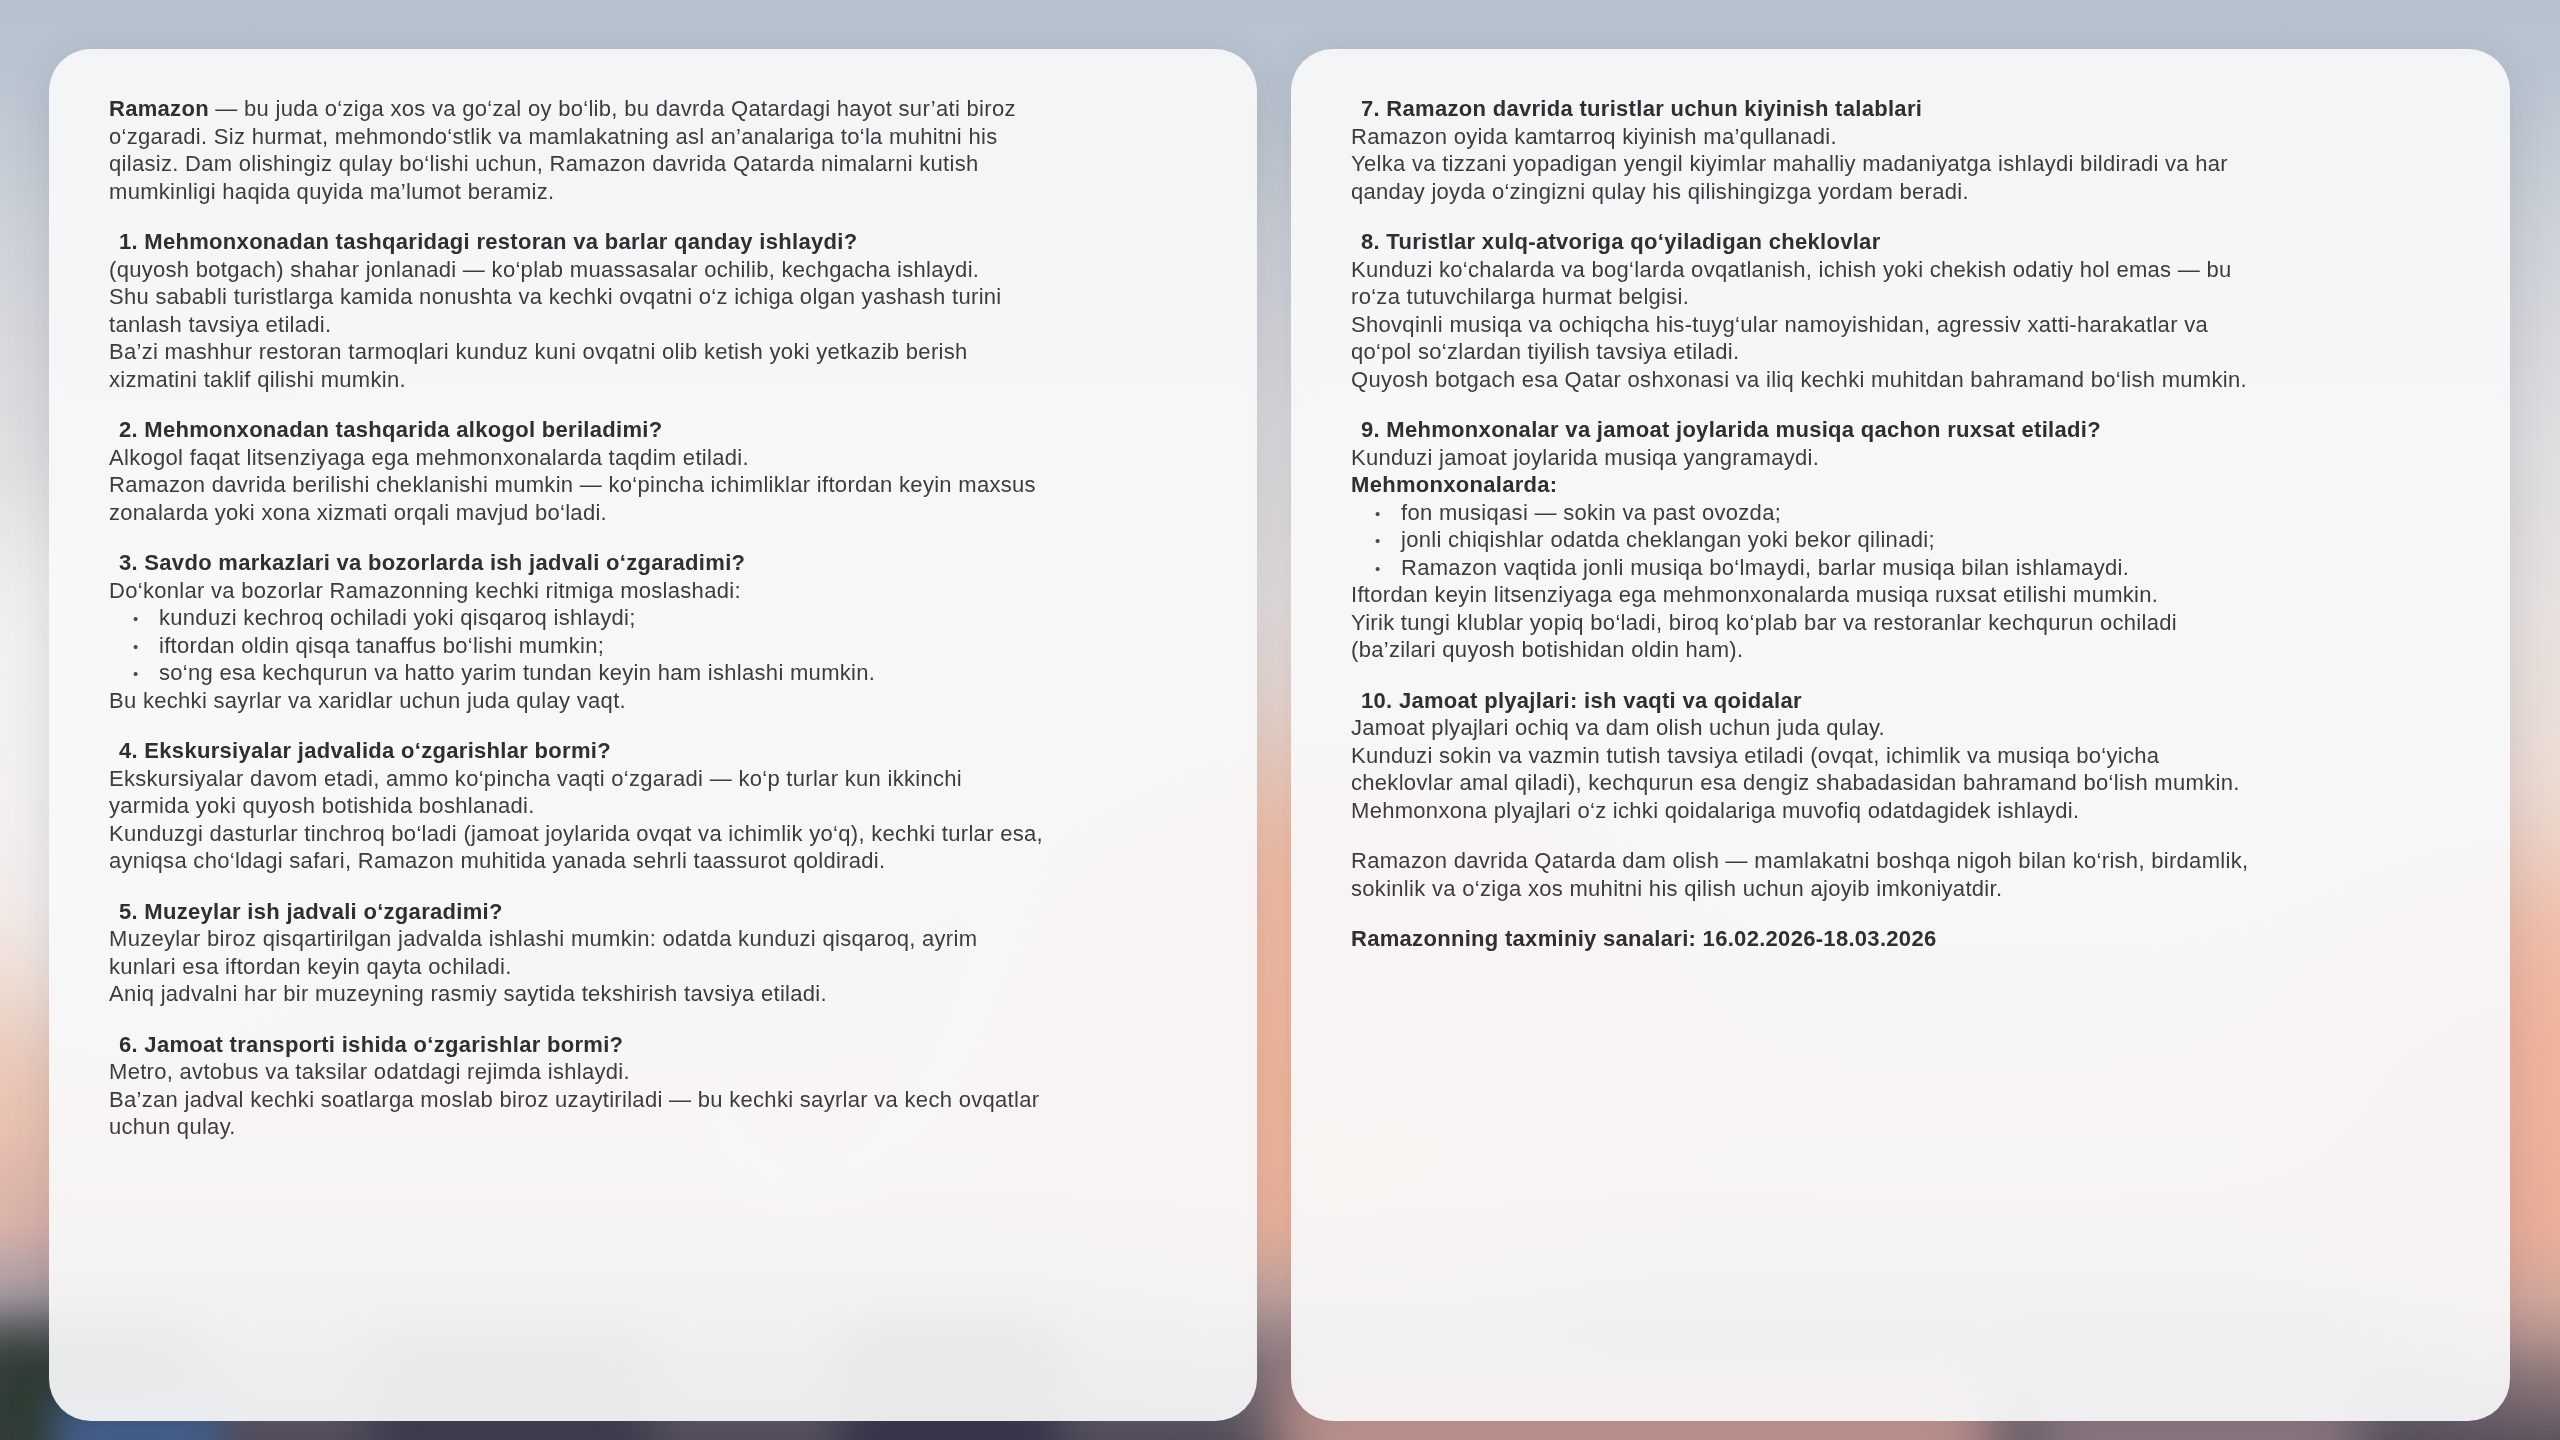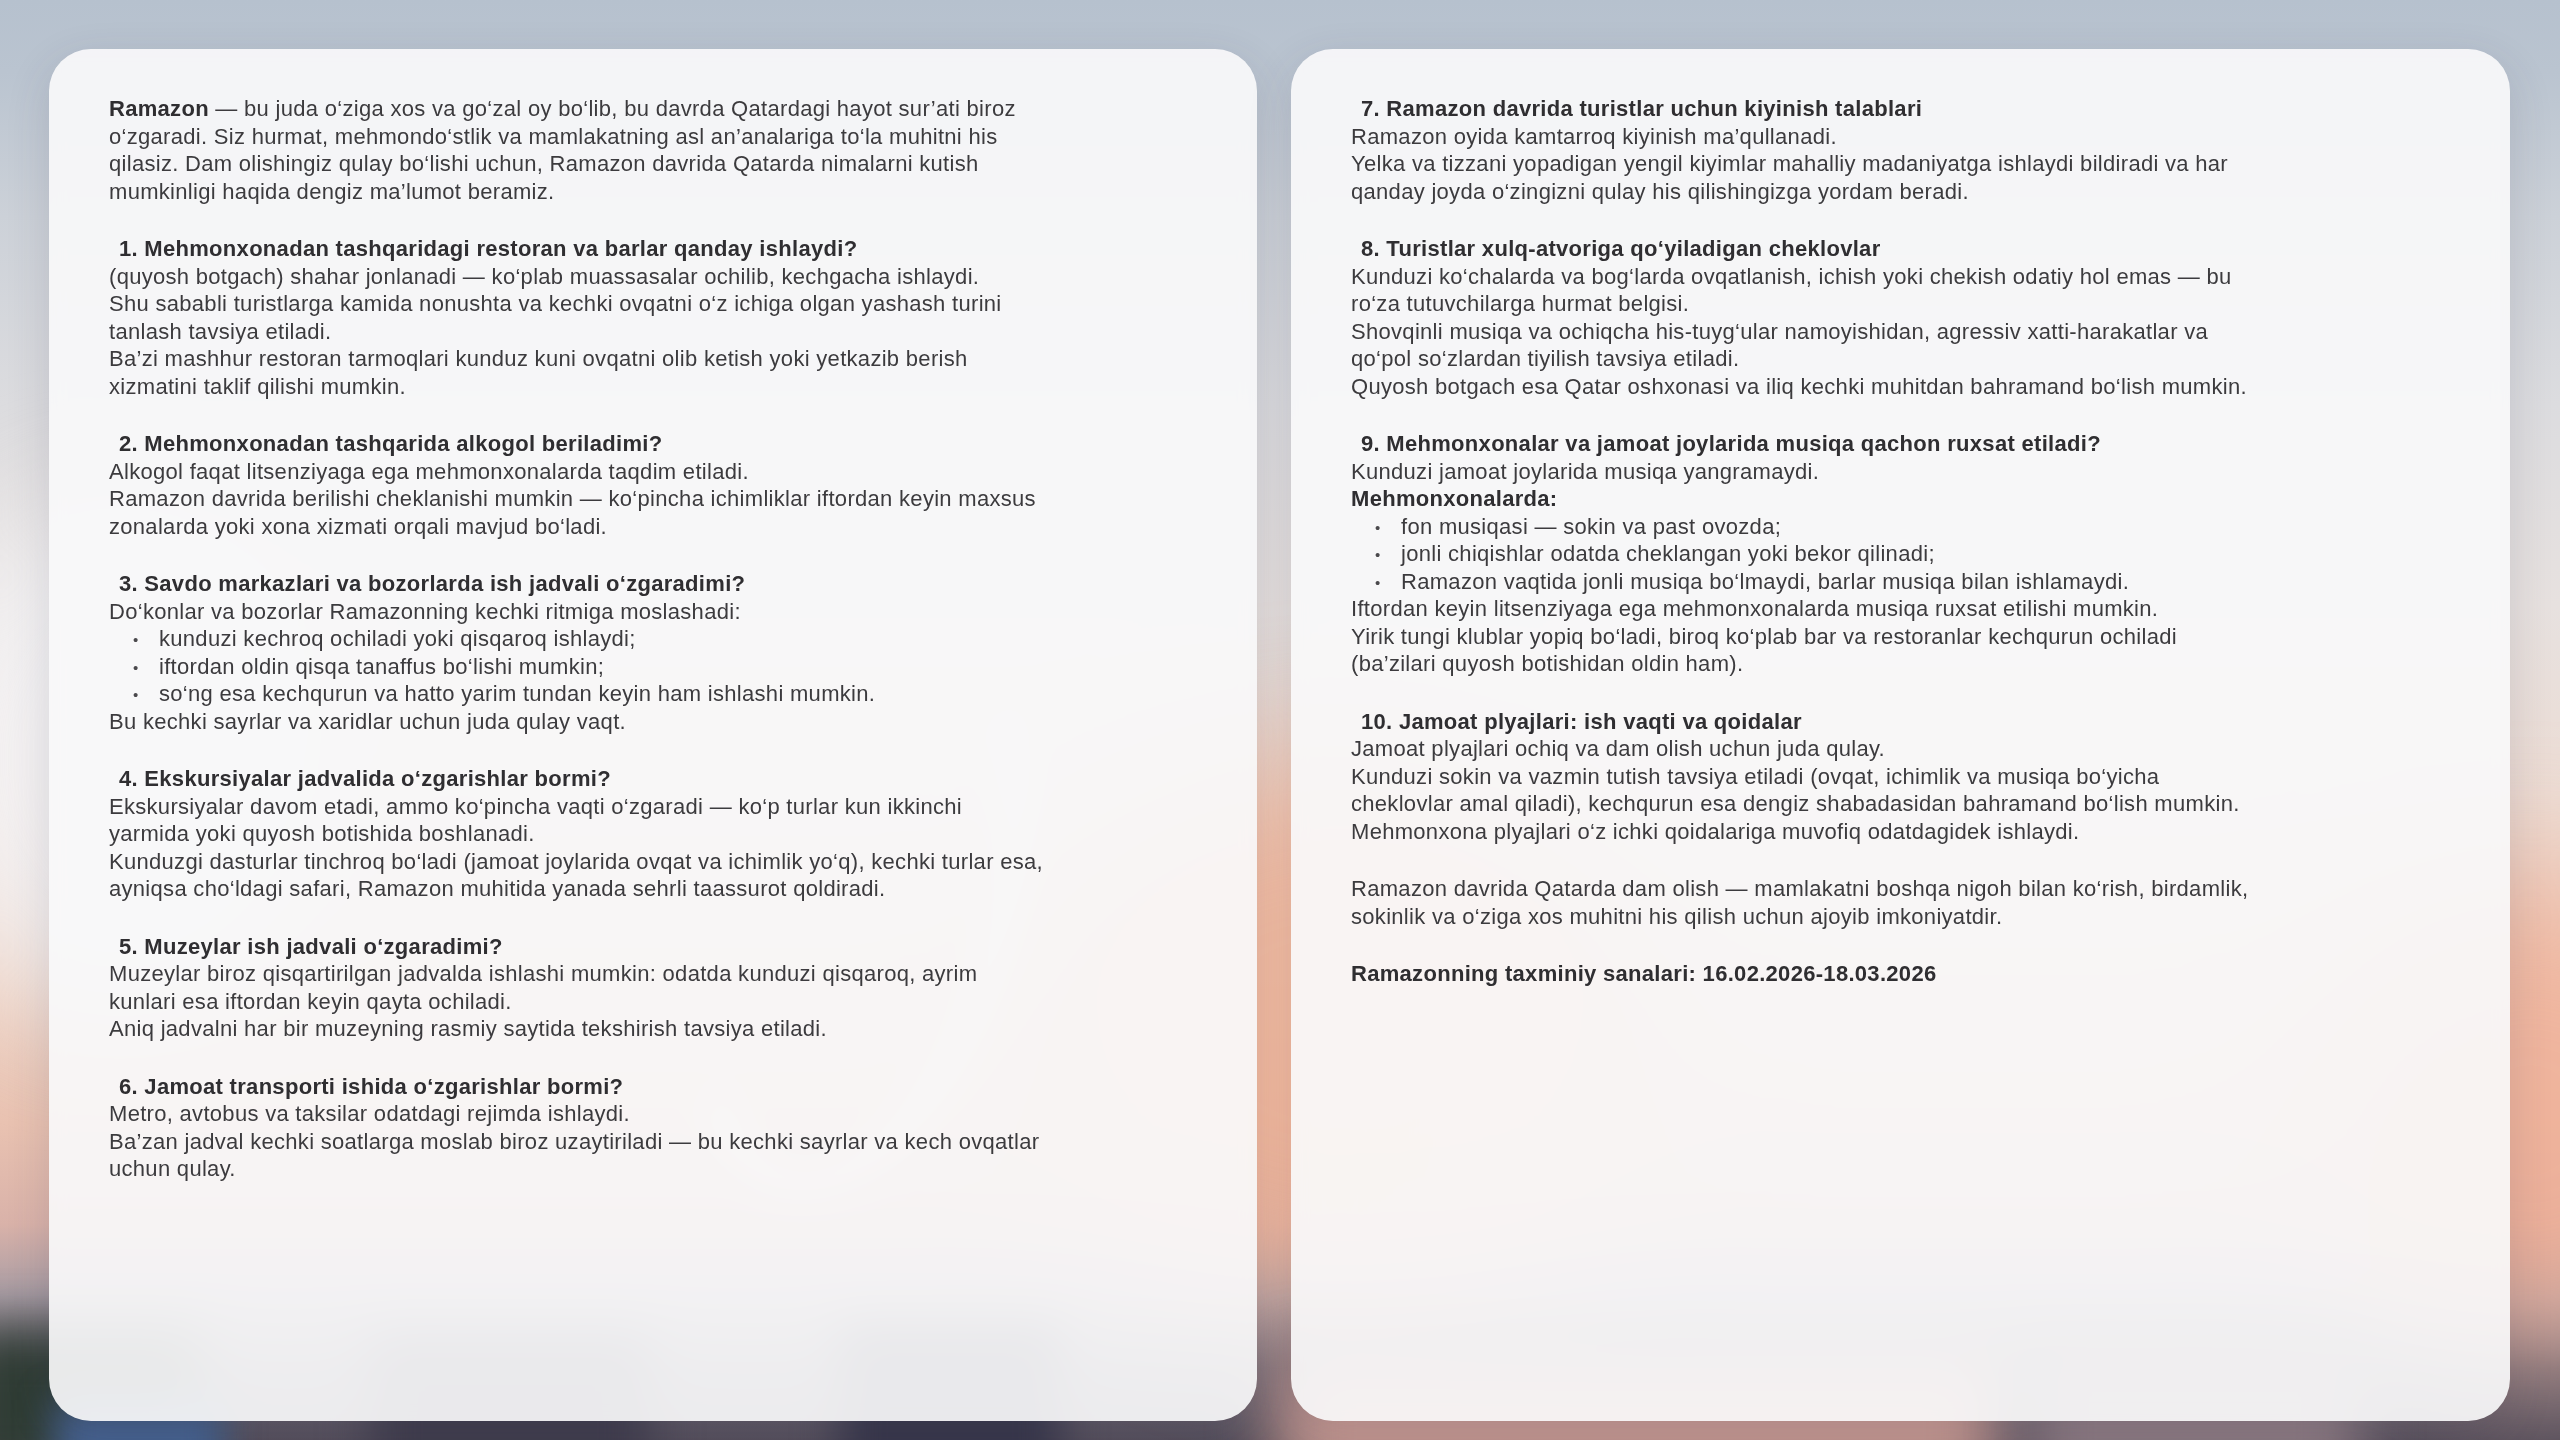--- a/index.html
+++ b/index.html
@@ -38,21 +38,21 @@
     position:absolute;top:49px;height:1372px;z-index:5;
     background:rgba(248,249,250,0.92);
     border-radius:42px;
     box-shadow:0 14px 44px rgba(55,55,80,0.16);
     -webkit-backdrop-filter:blur(8px);backdrop-filter:blur(8px);
     padding:46px 60px;box-sizing:border-box;
     color:#3c3b3e;font-size:22px;line-height:27.5px;letter-spacing:0.3px;
   }
   .card-left{left:49px;width:1208px;}
   .card-right{left:1291px;width:1219px;}
-  .block{margin-top:30px;}
+  .block{margin-top:23px;}
   .block:first-child{margin-top:0;}
   .heading{font-weight:700;color:#2f2e31;padding-left:10px;white-space:nowrap;}
   .line{white-space:nowrap;position:relative;}
   .line.bold{font-weight:700;color:#2f2e31;}
   .line.bullet{padding-left:50px;}
   .line.bullet .dot{
     position:absolute;left:24px;top:1px;font-size:15px;color:#4a494c;
   }
   .line strong{font-weight:700;color:#2f2e31;}
 </style>
@@ -71,21 +71,21 @@
   <div class="sil sil-navy1"></div>
   <div class="sil sil-navy2"></div>
   <div class="sil sil-pink"></div>
   <div class="sil sil-mauve"></div>
 
   <div class="card card-left" id="card-left">
       <div class="block">
         <div class="line"><strong>Ramazon</strong> — bu juda o‘ziga xos va go‘zal oy bo‘lib, bu davrda Qatardagi hayot sur’ati biroz</div>
         <div class="line">o‘zgaradi. Siz hurmat, mehmondo‘stlik va mamlakatning asl an’analariga to‘la muhitni his</div>
         <div class="line">qilasiz. Dam olishingiz qulay bo‘lishi uchun, Ramazon davrida Qatarda nimalarni kutish</div>
-        <div class="line">mumkinligi haqida dengiz ma’lumot beramiz.</div>
+        <div class="line">mumkinligi haqida quyida ma’lumot beramiz.</div>
       </div>
       <div class="block">
         <div class="heading">1. Mehmonxonadan tashqaridagi restoran va barlar qanday ishlaydi?</div>
         <div class="line">(quyosh botgach) shahar jonlanadi — ko‘plab muassasalar ochilib, kechgacha ishlaydi.</div>
         <div class="line">Shu sababli turistlarga kamida nonushta va kechki ovqatni o‘z ichiga olgan yashash turini</div>
         <div class="line">tanlash tavsiya etiladi.</div>
         <div class="line">Ba’zi mashhur restoran tarmoqlari kunduz kuni ovqatni olib ketish yoki yetkazib berish</div>
         <div class="line">xizmatini taklif qilishi mumkin.</div>
       </div>
       <div class="block">

